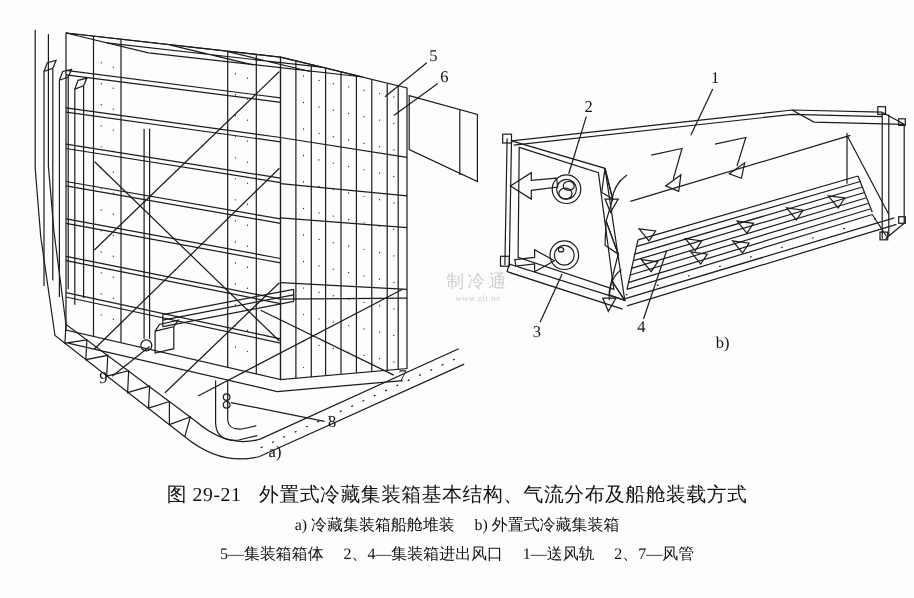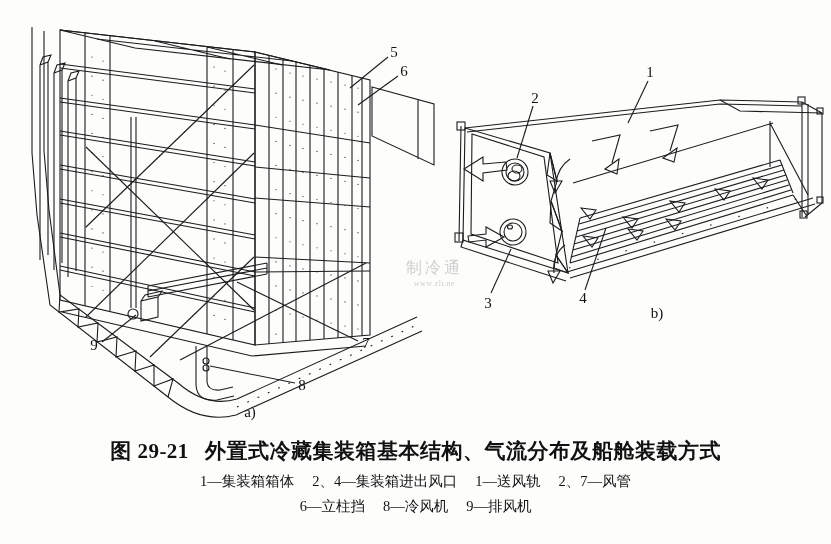--- a/index.html
+++ b/index.html
@@ -6,31 +6,31 @@
   .page{position:relative;width:831px;height:544px;background:#fdfdfc;overflow:hidden;
         font-family:"Liberation Serif","DejaVu Serif",serif;color:#111;}
   svg{position:absolute;}
   svg line, svg path, svg polyline, svg polygon, svg circle, svg rect, svg ellipse{
     stroke:#1c1c1c; fill:none; stroke-width:1.1;}
   .diag{position:absolute;}
   .num{position:absolute;transform:translate(-50%,-50%);font-size:15px;line-height:1;
        font-family:"Liberation Serif",serif;color:#111;}
   .subcap{position:absolute;transform:translate(-50%,-50%);font-size:15px;line-height:1;}
   .caption{position:absolute;left:0;top:437px;width:831px;text-align:center;}
-  .cap-line1{font-size:21px;font-weight:bold;letter-spacing:.5px;}
+  .cap-line1{font-size:18px;font-weight:normal;letter-spacing:.5px;}
   .cap-line1 .figno{margin-right:16px;}
   .cap-line2{margin-top:7px;font-size:14.5px;}
   .cap-line2 .gap{margin-left:18px;}
   .cap-line3{margin-top:7px;font-size:14.5px;}
   .cap-line3 span{margin:0 9px;}
   .cap-line4{margin-top:6px;font-size:14.5px;}
   .cap-line4 span{margin:0 9px;}
   .watermark{position:absolute;left:406px;top:246px;color:rgba(130,130,130,.38);
              text-align:center;pointer-events:none;}
-  .wm1{font-size:16px;letter-spacing:3px;margin-top:12px;}
+  .wm1{font-size:16px;letter-spacing:3px;}
   .wm2{font-size:8px;letter-spacing:.5px;}
 </style>
 </head>
 <body>
 
 <div class="page">
 
   <div class="diag" style="left:10px;top:5px;width:425px;height:425px;">
     <svg width="425" height="425" viewBox="0 0 425 425">
 
@@ -200,21 +200,21 @@
 
   <div class="watermark">
     <div class="wm1">制冷通</div>
     <div class="wm2">www.zlt.ne</div>
   </div>
 
   <div class="caption">
     <div class="cap-line1">
       <span class="figno">图 29-21</span><span>外置式冷藏集装箱基本结构、气流分布及船舱装载方式</span>
     </div>
+    <div class="cap-line2">
+      <span>a) 冷藏集装箱船舱堆装</span><span class="gap">b) 外置式冷藏集装箱</span>
+    </div>
     <div class="cap-line3">
-      <span>1—集装箱箱体</span><span>2、4—集装箱进出风口</span><span>1—送风轨</span><span>2、7—风管</span>
+      <span>5—集装箱箱体</span><span>2、4—集装箱进出风口</span><span>1—送风轨</span><span>2、7—风管</span>
     </div>
-    <div class="cap-line4">
-      <span>6—立柱挡</span><span>8—冷风机</span><span>9—排风机</span>
-    </div>
   </div>
 
 </div>
 
 </body></html>

